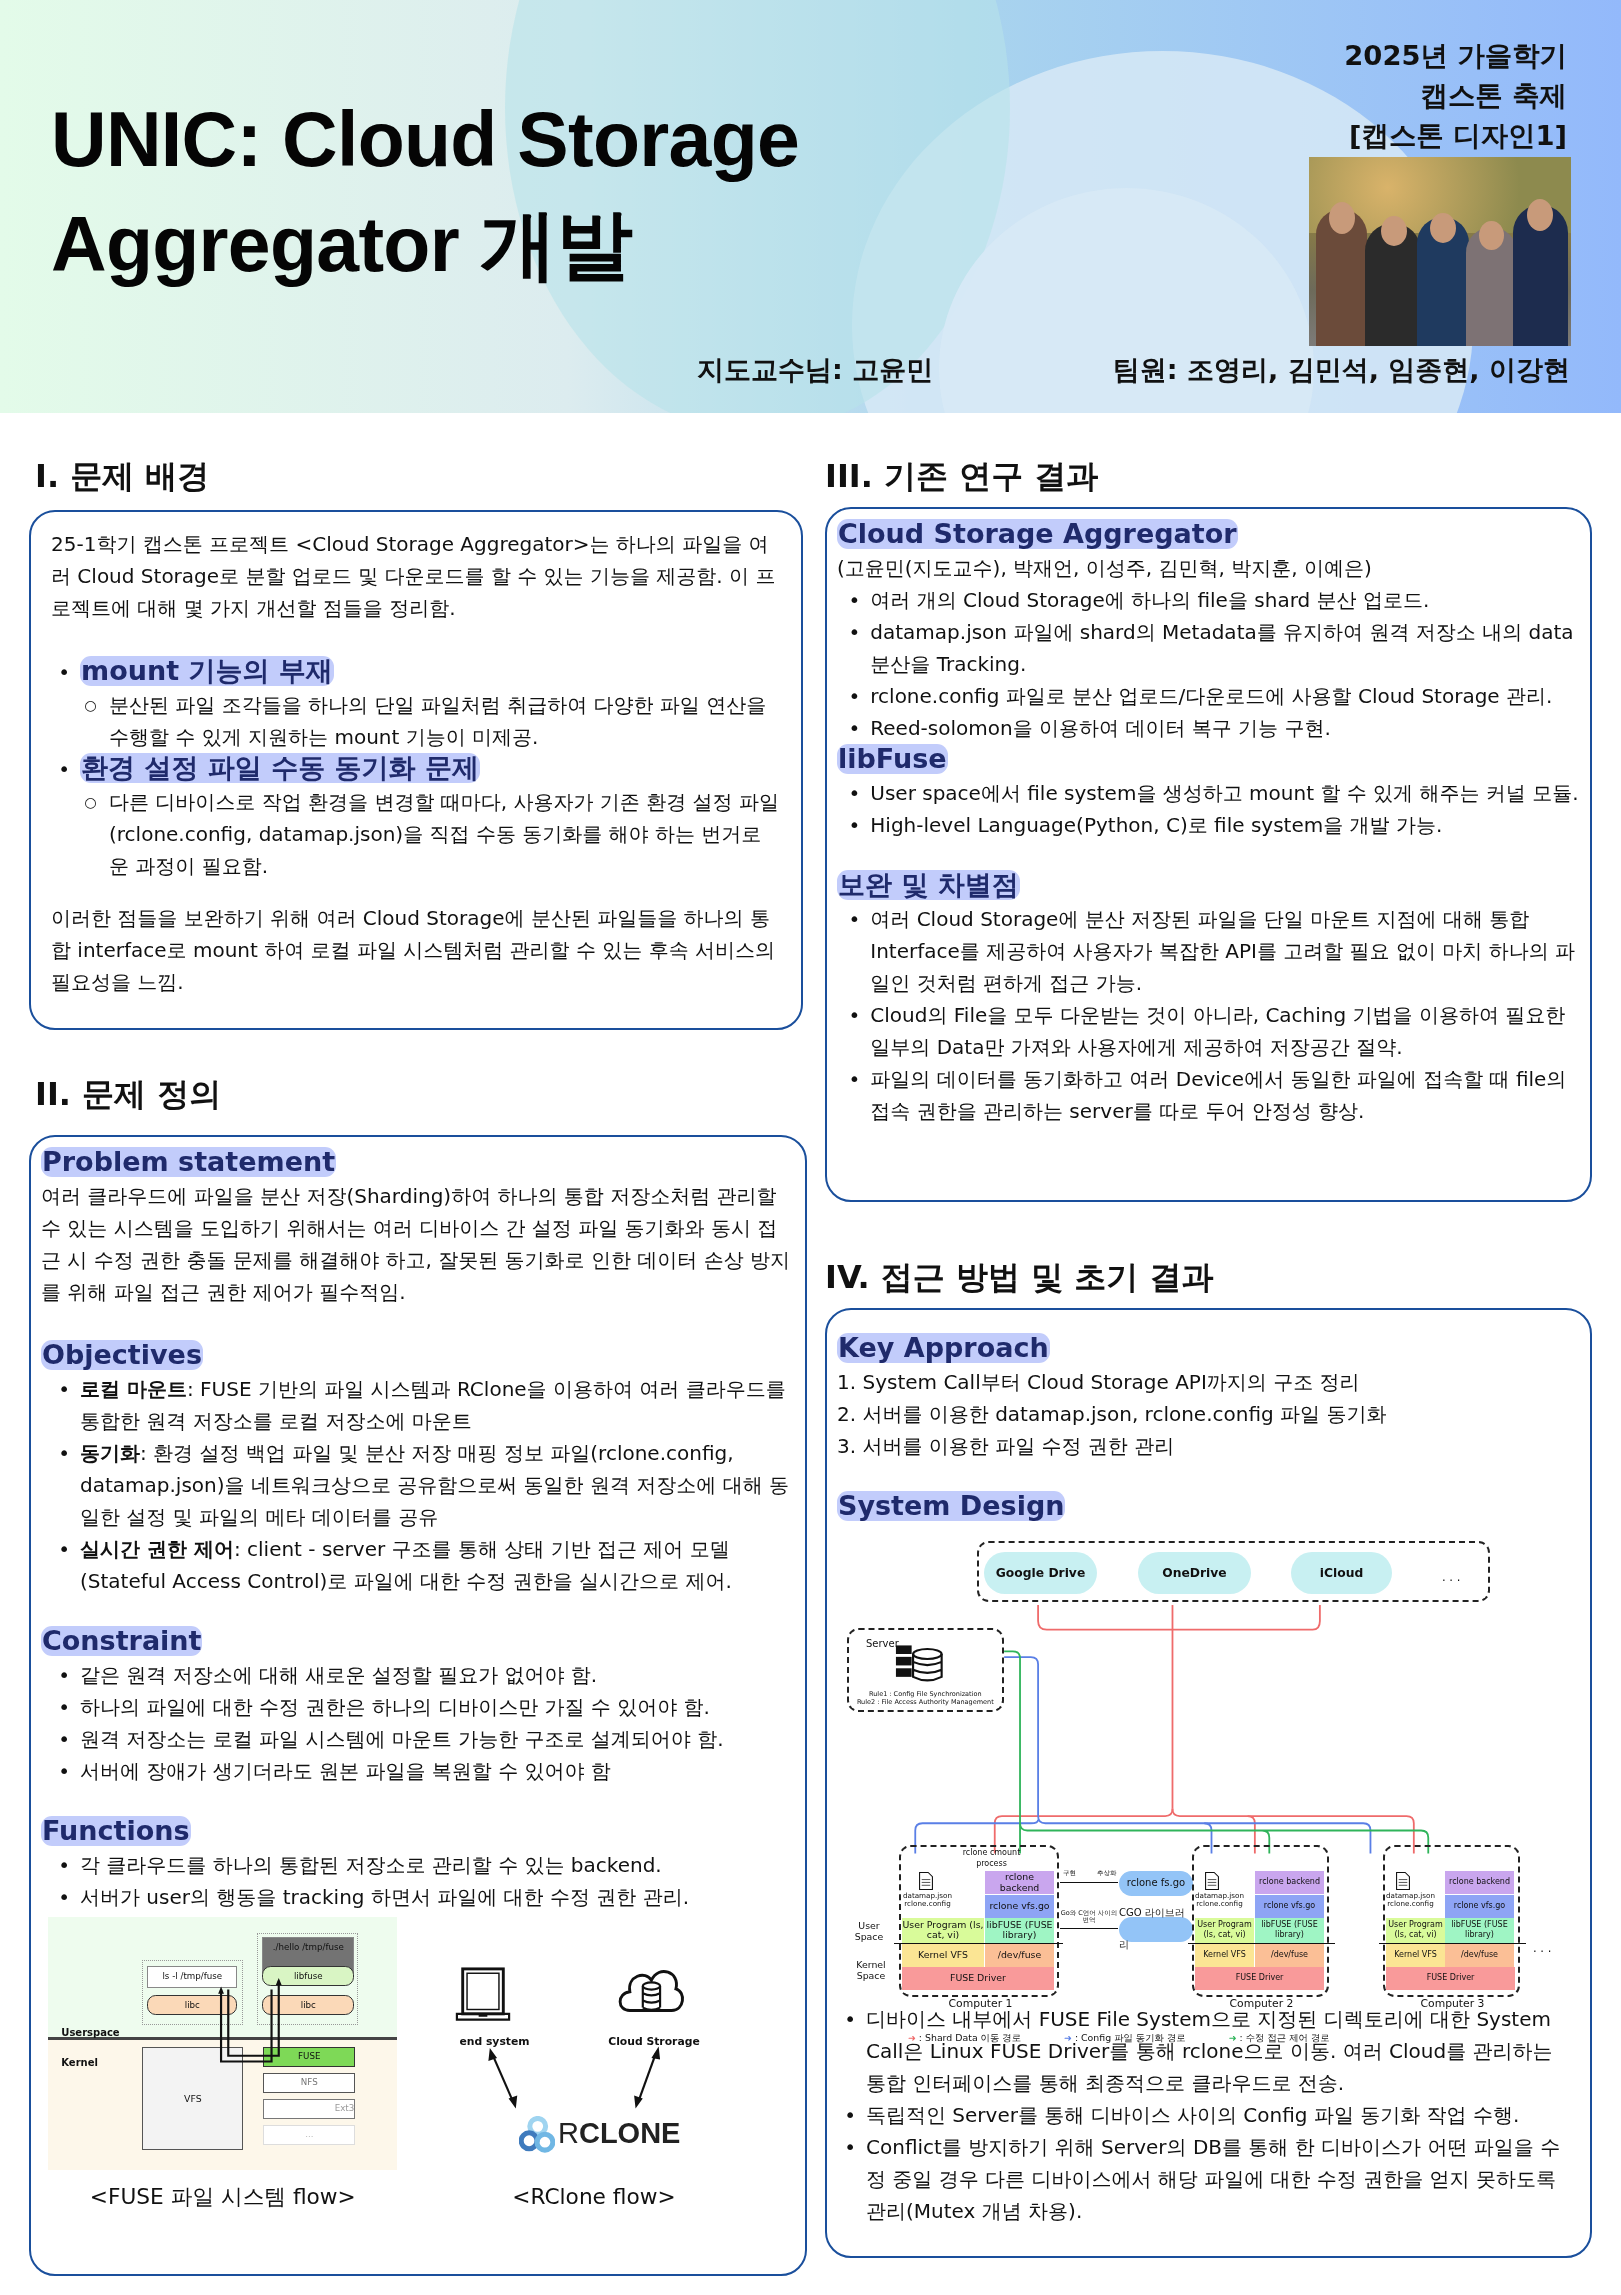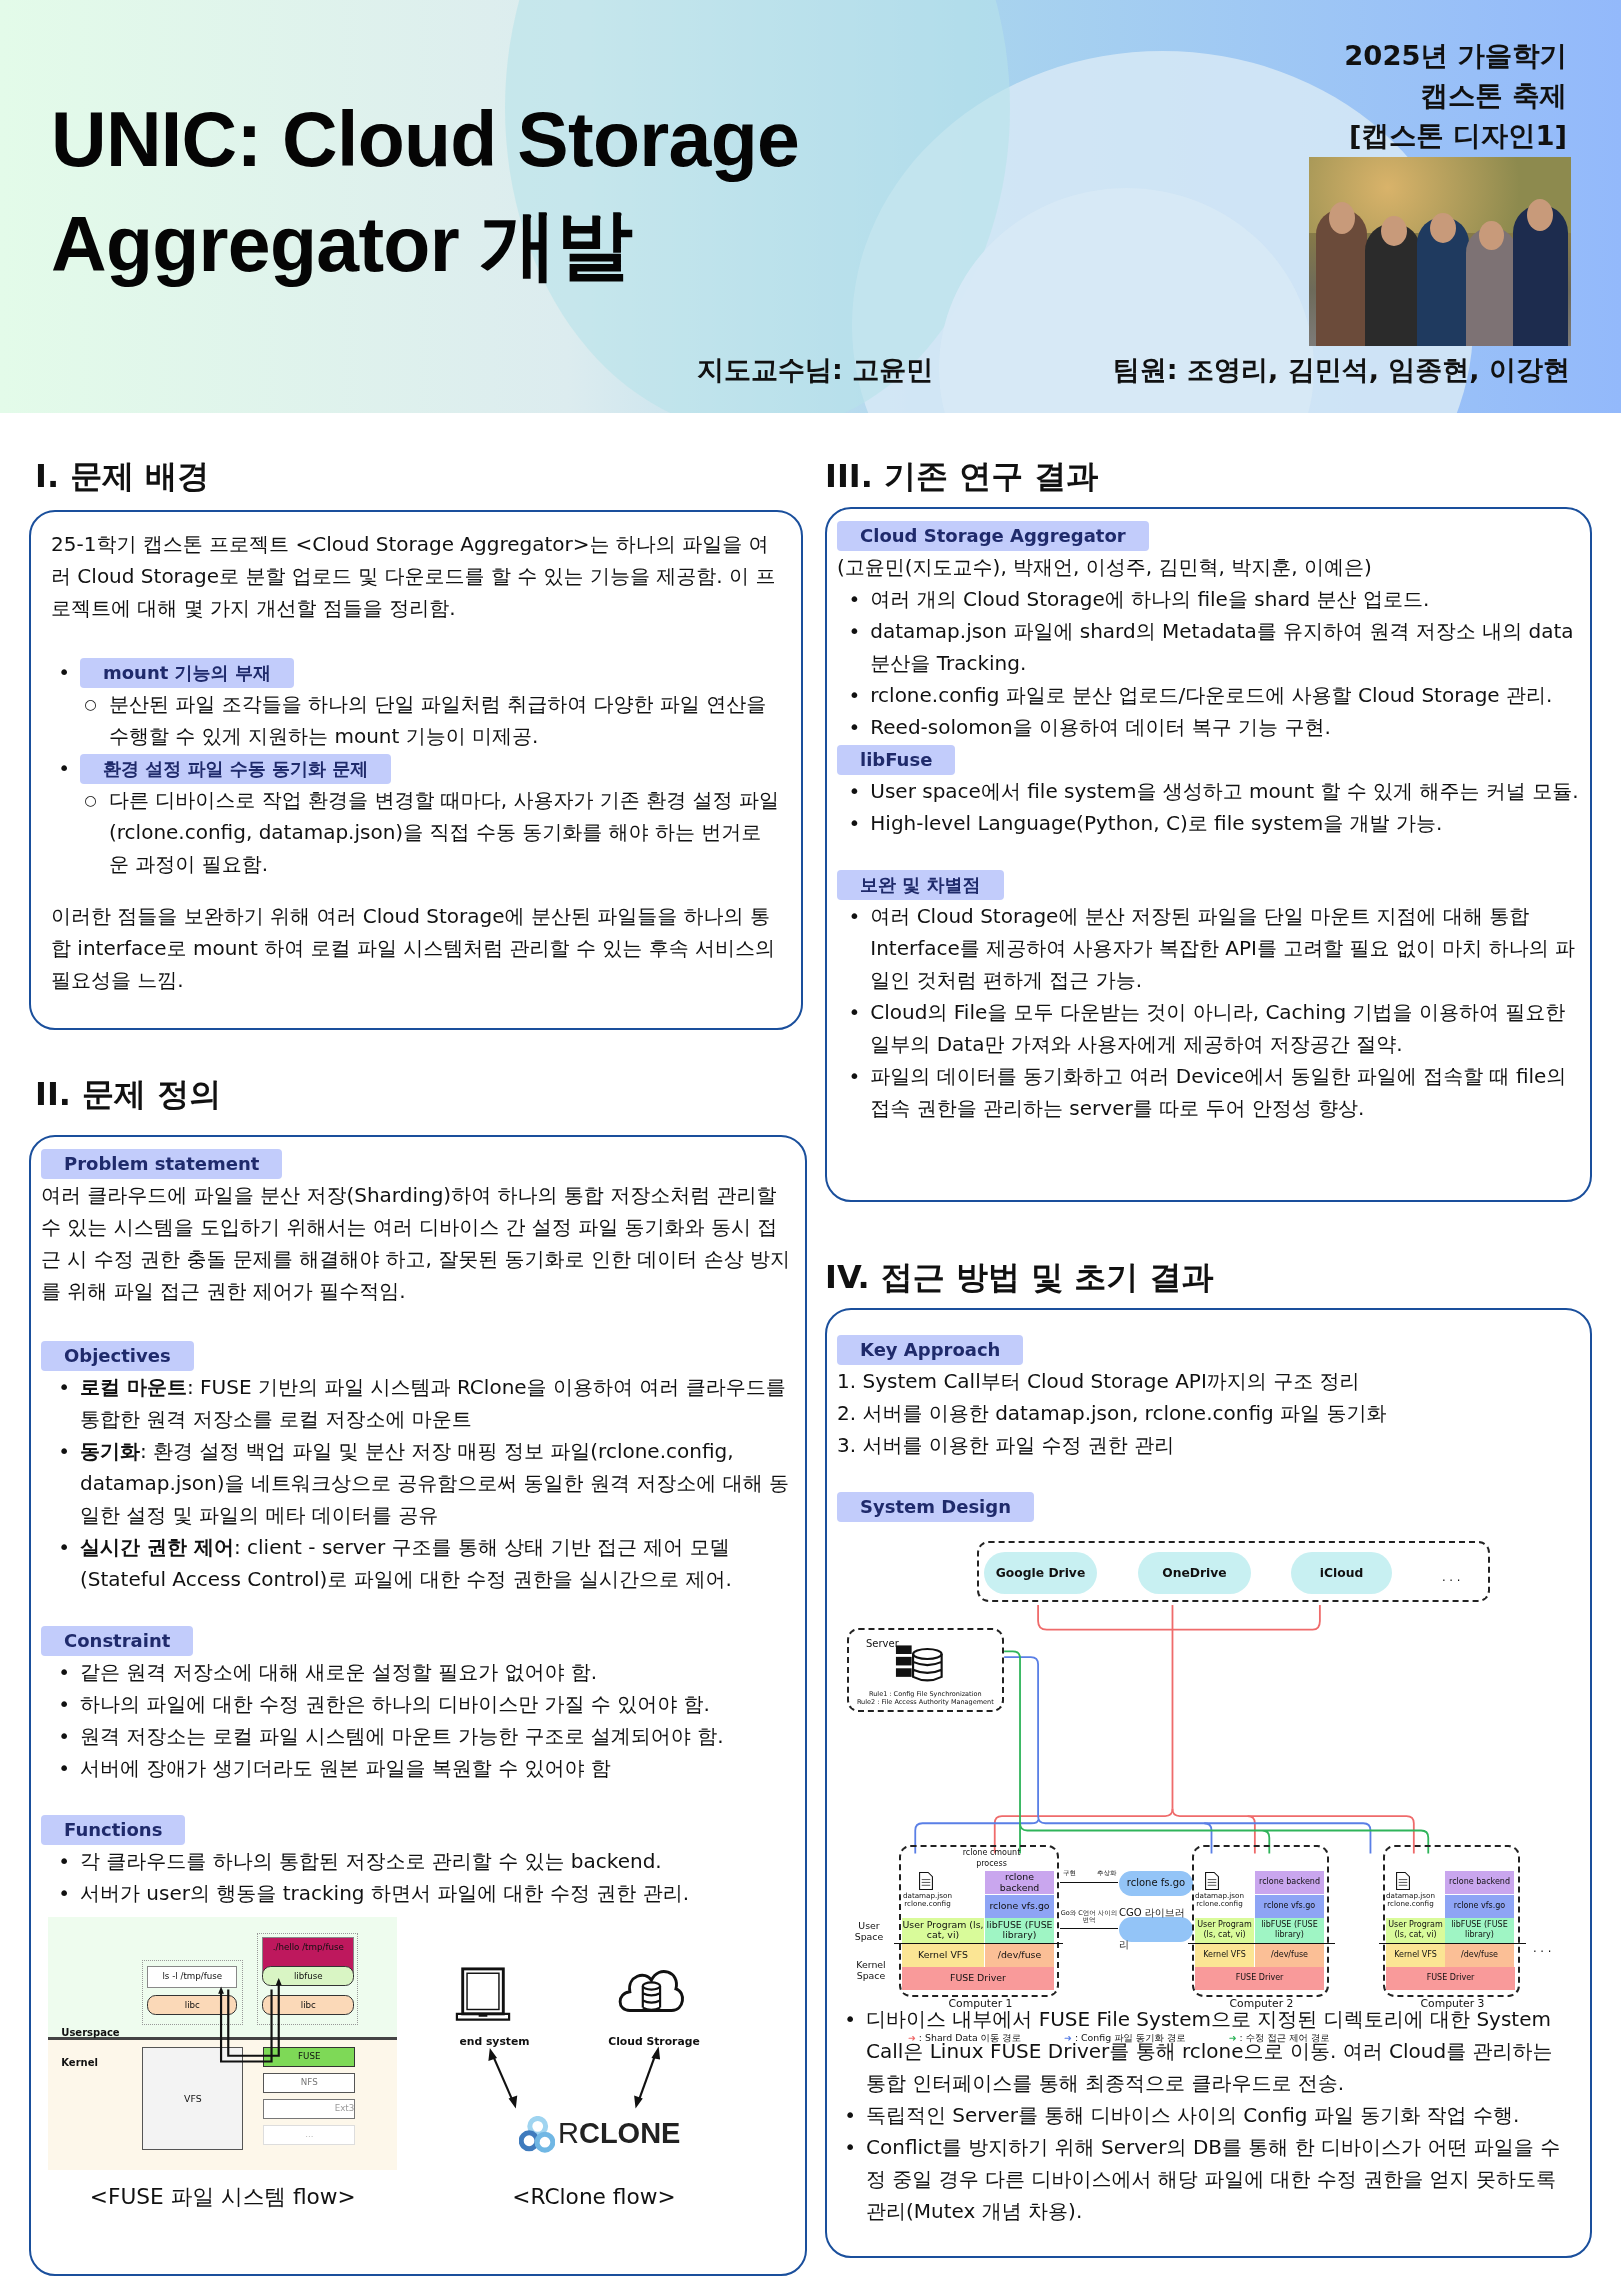--- a/index.html
+++ b/index.html
@@ -11,21 +11,21 @@
 .title{position:absolute;left:51px;top:87px;font-family:"Liberation Sans",sans-serif;font-weight:700;font-size:77px;line-height:105px;color:#050505;letter-spacing:-0.7px}
 .top-right{position:absolute;right:54px;top:36px;text-align:right;font-weight:700;font-size:27.4px;line-height:40px;color:#111}
 .photo{position:absolute;left:1309px;top:157px;width:262px;height:189px;overflow:hidden;background:linear-gradient(180deg,#c6a867 0%,#8b7d45 35%,#6d6a5a 70%,#7d7b78 100%)}
 .person{position:absolute;bottom:0;border-radius:29px 29px 0 0}
 .head{position:absolute;border-radius:50%;background:#c89a7a}
 .advisor{position:absolute;left:697px;top:352px;font-weight:700;font-size:27px}
 .team{position:absolute;right:51px;top:352px;font-weight:700;font-size:27px}
 .sec-title{position:absolute;font-weight:700;font-size:32px;color:#111}
 .box{position:absolute;border:2.9px solid #1a4f9c;border-radius:26px;background:#fff}
 .txt{font-family:"DejaVu Sans",sans-serif;font-size:20px;line-height:32px;color:#111}
-.badge{display:inline-block;background:#c2ccfb;color:#1f2a6b;font-weight:700;border-radius:4px;padding:0 23px;font-size:18px;line-height:30px}
+.badge{display:inline-block;background:#c2ccfb;color:#1f2a6b;font-weight:700;border-radius:11px;padding:0 1px;font-size:27px;line-height:30px}
 ul.b{list-style:none}
 ul.b li{position:relative;padding-left:29px}
 ul.b li:before{content:"•";position:absolute;left:7.2px;top:0}
 ul.c{list-style:none}
 ul.c li{position:relative;padding-left:29px}
 ul.c li:before{content:"○";position:absolute;left:4.3px;font-size:14.4px}
 .caption{font-size:21.7px;text-align:center}
 .diag{position:absolute}
 .dbox{position:absolute;border:2.2px dashed #222;border-radius:11.6px}
 .cloud{position:absolute;background:#c8f0f2;border-radius:36px;font-size:12.3px;font-weight:700;display:flex;align-items:center;justify-content:center}
@@ -113,21 +113,21 @@
   <div class="diag" style="left:17.3px;top:780px;width:349px;height:253px;font-family:'DejaVu Sans',sans-serif">
     <div style="position:absolute;left:0;top:0;width:349px;height:121px;background:#eefcee"></div>
     <div style="position:absolute;left:0;top:123px;width:349px;height:130px;background:#fdf7ea"></div>
     <div style="position:absolute;left:0;top:120px;width:349px;height:2.9px;background:#444"></div>
     <div style="position:absolute;left:13px;top:100px;font-size:10px;font-weight:700">Userspace</div>
     <div style="position:absolute;left:13px;top:130px;font-size:10px;font-weight:700">Kernel</div>
     <div style="position:absolute;left:94px;top:43px;width:101px;height:65px;border:1.4px dotted #999"></div>
     <div style="position:absolute;left:99px;top:49px;width:90px;height:21.7px;border:1.1px solid #888;background:#fff;font-size:8.7px;text-align:center;line-height:19.5px">ls -l /tmp/fuse</div>
     <div style="position:absolute;left:99px;top:78px;width:90px;height:20px;border:1.1px solid #333;border-radius:8.7px;background:#fbd9b8;font-size:8.7px;text-align:center;line-height:18px">libc</div>
     <div style="position:absolute;left:209px;top:16px;width:101px;height:92px;border:1.4px dotted #999"></div>
-    <div style="position:absolute;left:214px;top:20px;width:92px;height:36px;border:1.1px solid #888;background:#be185d;font-size:8.7px;text-align:center;line-height:19.5px">./hello /tmp/fuse</div>
+    <div style="position:absolute;left:214px;top:20px;width:92px;height:36px;border:1.1px solid #888;background:#737373;font-size:8.7px;text-align:center;line-height:19.5px">./hello /tmp/fuse</div>
     <div style="position:absolute;left:214px;top:49px;width:92px;height:20px;border:1.1px solid #333;border-radius:8.7px;background:#d9f5c4;font-size:8.7px;text-align:center;line-height:18px">libfuse</div>
     <div style="position:absolute;left:214px;top:78px;width:92px;height:20px;border:1.1px solid #333;border-radius:8.7px;background:#fbd9b8;font-size:8.7px;text-align:center;line-height:18px">libc</div>
     <div style="position:absolute;left:94px;top:130px;width:101px;height:103px;border:1.4px solid #555;background:#f3f3f3;font-size:9.4px;display:flex;align-items:center;justify-content:center">VFS</div>
     <div style="position:absolute;left:215px;top:130px;width:92px;height:20px;border:1.4px solid #333;background:#7ed957;font-size:8.7px;text-align:center;line-height:17.3px">FUSE</div>
     <div style="position:absolute;left:215px;top:156px;width:92px;height:20px;border:1.4px solid #555;background:#fff;font-size:8.7px;text-align:center;line-height:17.3px;color:#777">NFS</div>
     <div style="position:absolute;left:215px;top:182px;width:92px;height:20px;border:1.4px solid #777;background:#fff;font-size:8.7px;text-align:right;line-height:17.3px;color:#999">Ext3</div>
     <div style="position:absolute;left:215px;top:208px;width:92px;height:20px;border:1.4px solid #ddd;background:#fff;font-size:8.7px;text-align:center;line-height:17.3px;color:#bbb">...</div>
     <svg style="position:absolute;left:0;top:0" width="349" height="253" viewBox="0 0 484 350">
       <path d="M240 100 L240 200 L310 200 L310 100" fill="none" stroke="#111" stroke-width="3"></path>
       <path d="M250 100 L250 192 L320 192 L320 88" fill="none" stroke="#111" stroke-width="3"></path>

